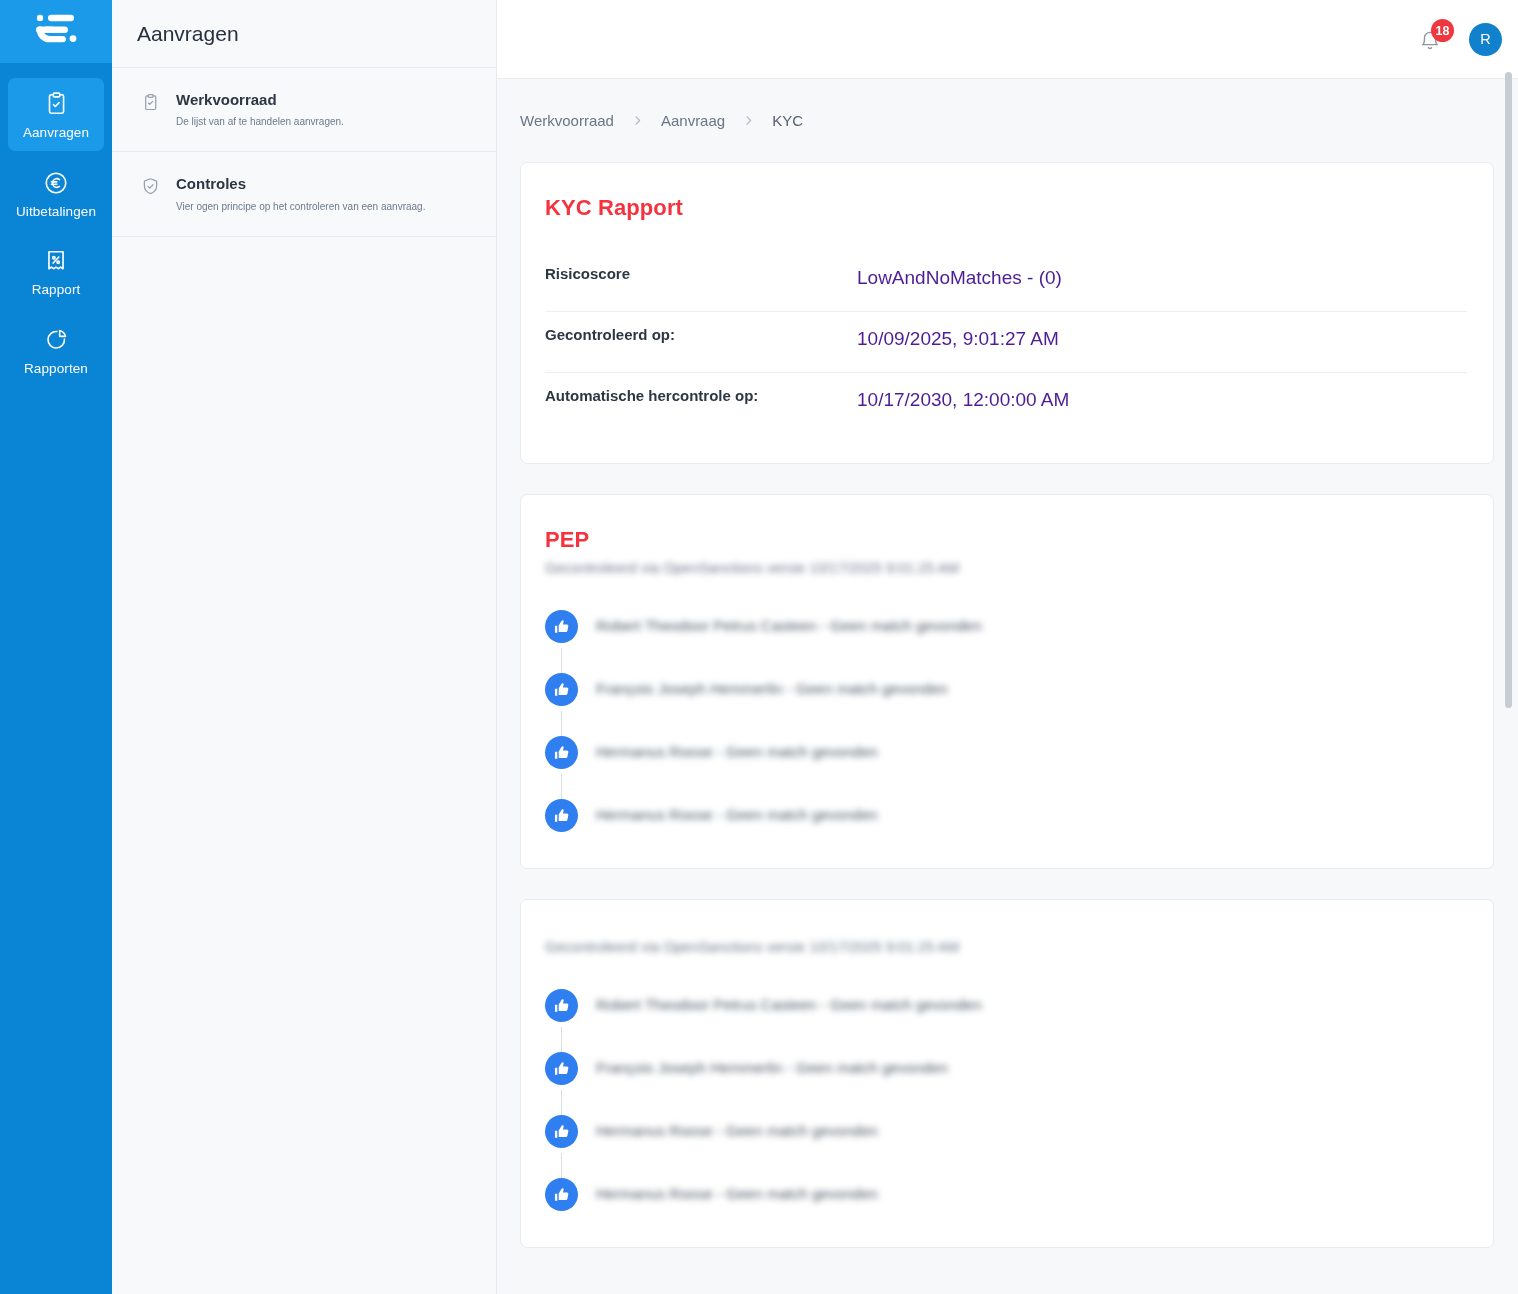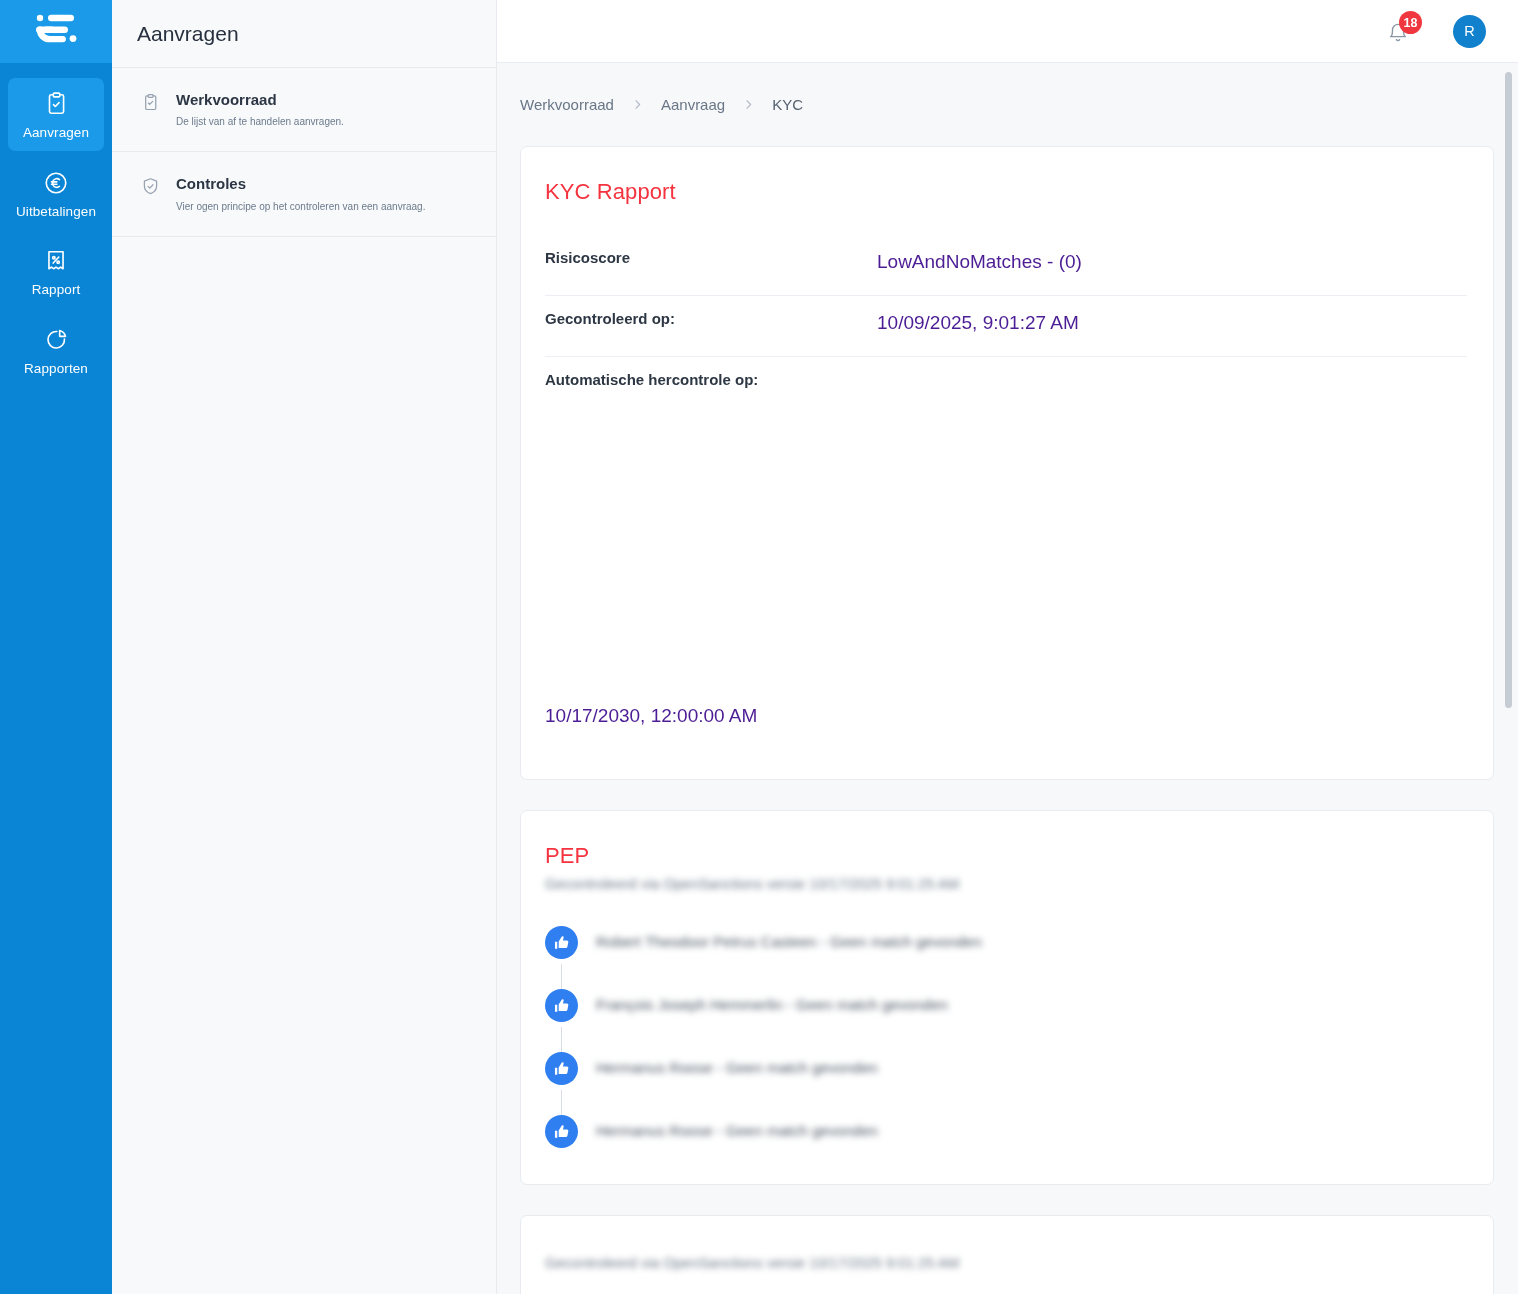--- a/index.html
+++ b/index.html
@@ -56,23 +56,23 @@
     line-height: 1.35; margin-bottom: 4px;
   }
   .menu-desc {
     font-size: 10px; color: #6c7b8c; line-height: 1.5;
     max-width: 305px;
   }
 
   
   .main { flex: 1 1 auto; height: 1294px; position: relative; background:#f7f8fa; }
   .topbar {
-    height: 63px; background: #ffffff; border-bottom: 1px solid #e9ecf0;
+    height: 79px; background: #ffffff; border-bottom: 1px solid #e9ecf0;
     display: flex; align-items: center; justify-content: flex-end;
-    padding-right: 32px; gap: 40px;
+    padding-right: 16px; gap: 24px;
   }
   .bell-wrap { position: relative; width: 26px; height: 28px; cursor: pointer; }
   .bell-wrap svg { width: 22px; height: 22px; margin-top: 5px; display:block; }
   .badge {
     position: absolute; top: -6px; right: -9px;
     min-width: 23px; height: 23px; border-radius: 50%;
     background: #f0373f; color: #fff; font-size: 12.5px; font-weight: 600;
     display: flex; align-items: center; justify-content: center;
   }
   .avatar {
@@ -87,34 +87,34 @@
   .crumb { font-size: 15px; color: #697787; cursor: pointer; }
   .crumb.last { color: #56626f; cursor: default; }
   .crumb-sep svg { width: 13px; height: 13px; display: block; }
 
   .card {
     background: #ffffff; border: 1px solid #e8ebef; border-radius: 7px;
     margin-bottom: 30px;
   }
   .card-pad { padding: 32px 26px 30px 24px; }
   .card-title {
-    color: #f5333f; font-size: 22px; font-weight: 400; letter-spacing: .1px;
+    color: #f5333f; font-size: 22px; font-weight: 700; letter-spacing: .1px;
   }
   .card-sub {
     font-size: 14.5px; color: #6d7a89; margin-top: 7px;
     filter: blur(3.2px); user-select: none;
   }
 
   
   .kv-rows { margin-top: 30px; }
   .kv-row {
     display: flex; align-items: flex-start;
-    padding: 14px 0 22px 0; border-bottom: 1px solid #eceff3; gap: 20px;
-  }
-  .kv-row:last-child { border-bottom: none; flex-direction: column; }
+    padding: 14px 0 22px 0; border-bottom: 1px solid #eceff3;
+  }
+  .kv-row:last-child { border-bottom: none; }
   .kv-k {
     flex: 0 0 312px; font-size: 15px; color: #2d3embed;
   }
   .kv-k { flex: 0 0 312px; font-size: 15px; color: #2d3744; font-weight: 600; }
   .kv-v { font-size: 19px; color: #4c1d95; padding-top: 2px; }
 
   
   .check-list { margin-top: 34px; position: relative; }
   .check-item {
     display: flex; align-items: flex-start; gap: 18px;

